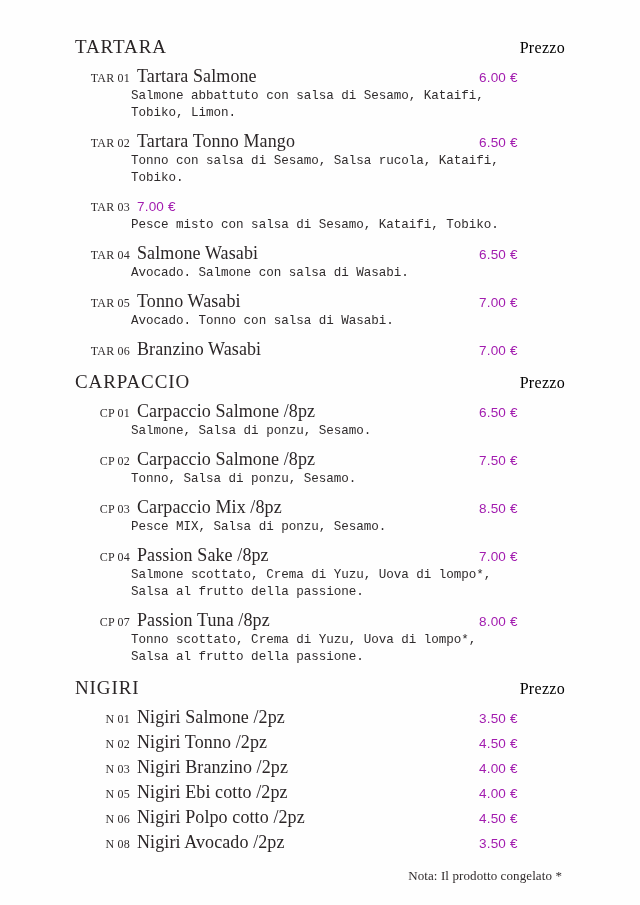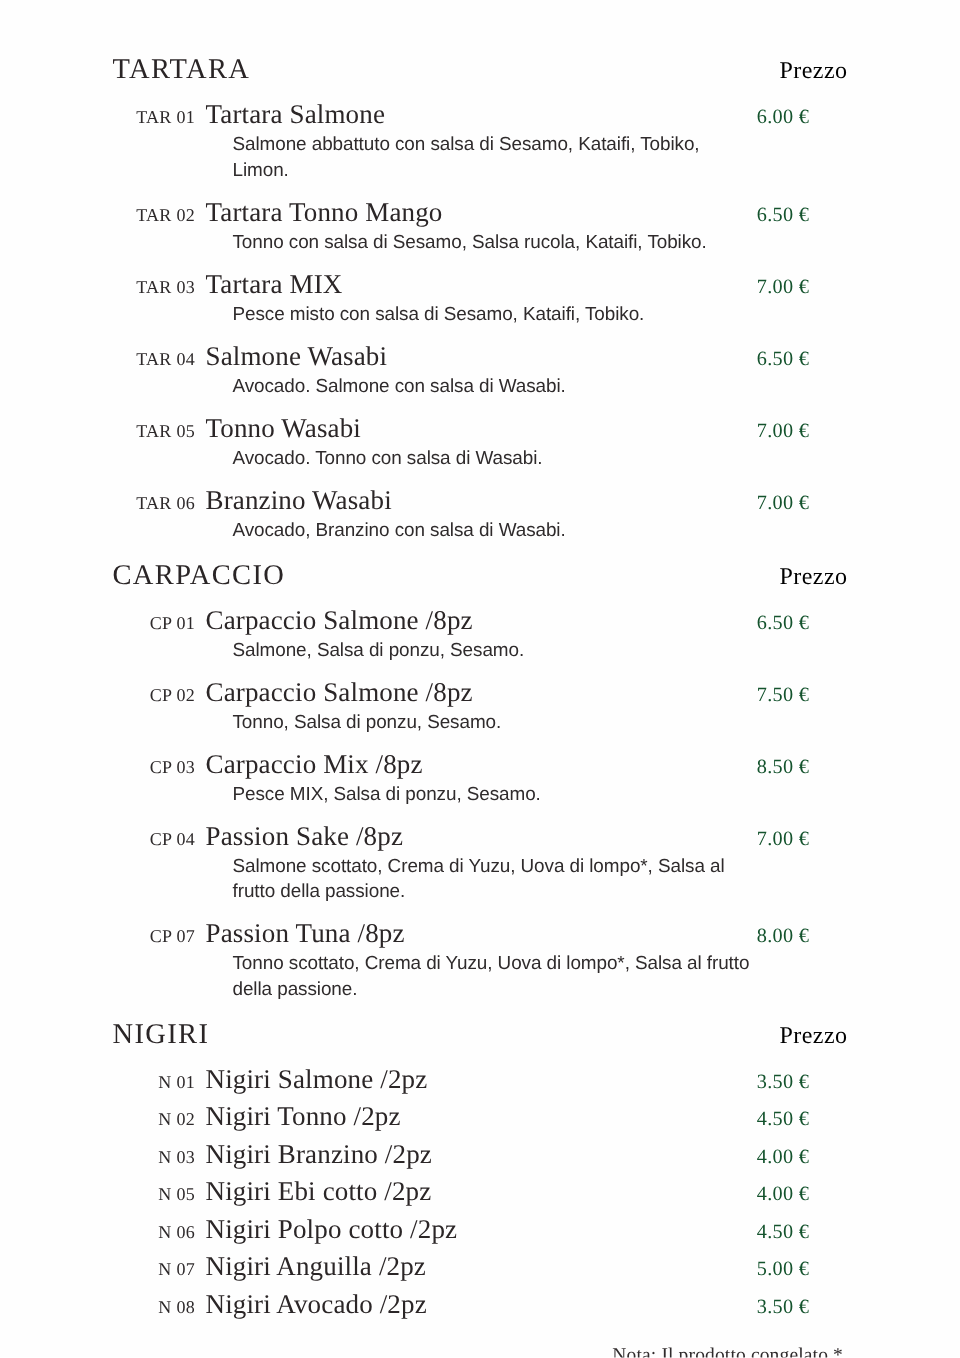--- a/index.html
+++ b/index.html
@@ -83,33 +83,33 @@
     font-family: "Liberation Serif", serif;
     font-size: 18px;
     line-height: 17px;
     letter-spacing: 0.1px;
     color: #2b2627;
     white-space: nowrap;
   }
   .item-price {
     flex: 0 0 86px;
     width: 86px;
-    text-align: center;
-    font-family: Liberation Serif, serif;
+    text-align: left;
+    font-family: Liberation Sans, sans-serif;
     font-size: 13.5px;
     line-height: 17px;
     letter-spacing: 0.2px;
-    color: #14532d;
+    color: #a21caf;
     white-space: nowrap;
   }
   .item-desc {
-    margin-left: 80px;
+    margin-left: 56px;
     margin-top: 1px;
     padding-right: 62px;
-    font-family: Liberation Sans, sans-serif;
+    font-family: Liberation Mono, monospace;
     font-size: 12.6px;
     line-height: 17px;
     letter-spacing: -0.05px;
     color: #2f2b2c;
   }
 
   
   .section-nigiri .item-top { }
   .section-nigiri .item { margin-bottom: 6px; }
 
@@ -148,21 +148,20 @@
             <div class="item-top">
               <div class="item-code">TAR 02</div>
               <div class="item-name">Tartara Tonno Mango</div>
               <div class="item-price">6.50 €</div>
             </div>
             <div class="item-desc">Tonno con salsa di Sesamo, Salsa rucola, Kataifi, Tobiko.</div>
           </div>
           <div class="item">
             <div class="item-top">
               <div class="item-code">TAR 03</div>
-              <div class="item-name">Tartara MIX</div>
               <div class="item-price">7.00 €</div>
             </div>
             <div class="item-desc">Pesce misto con salsa di Sesamo, Kataifi, Tobiko.</div>
           </div>
           <div class="item">
             <div class="item-top">
               <div class="item-code">TAR 04</div>
               <div class="item-name">Salmone Wasabi</div>
               <div class="item-price">6.50 €</div>
             </div>
@@ -175,21 +174,20 @@
               <div class="item-price">7.00 €</div>
             </div>
             <div class="item-desc">Avocado. Tonno con salsa di Wasabi.</div>
           </div>
           <div class="item">
             <div class="item-top">
               <div class="item-code">TAR 06</div>
               <div class="item-name">Branzino Wasabi</div>
               <div class="item-price">7.00 €</div>
             </div>
-            <div class="item-desc">Avocado, Branzino con salsa di Wasabi.</div>
           </div>
         </div>
       </div>
       <div class="section">
         <div class="section-head">
           <div class="section-title">CARPACCIO</div>
           <div class="section-price-label">Prezzo</div>
         </div>
         <div class="items">
           <div class="item">
@@ -270,27 +268,20 @@
           </div>
           <div class="item compact">
             <div class="item-top">
               <div class="item-code">N 06</div>
               <div class="item-name">Nigiri Polpo cotto /2pz</div>
               <div class="item-price">4.50 €</div>
             </div>
           </div>
           <div class="item compact">
             <div class="item-top">
-              <div class="item-code">N 07</div>
-              <div class="item-name">Nigiri Anguilla /2pz</div>
-              <div class="item-price">5.00 €</div>
-            </div>
-          </div>
-          <div class="item compact">
-            <div class="item-top">
               <div class="item-code">N 08</div>
               <div class="item-name">Nigiri Avocado /2pz</div>
               <div class="item-price">3.50 €</div>
             </div>
           </div>
         </div>
       </div>
     </div>
   <div class="footnote">Nota: Il prodotto congelato *</div>
 </div>

